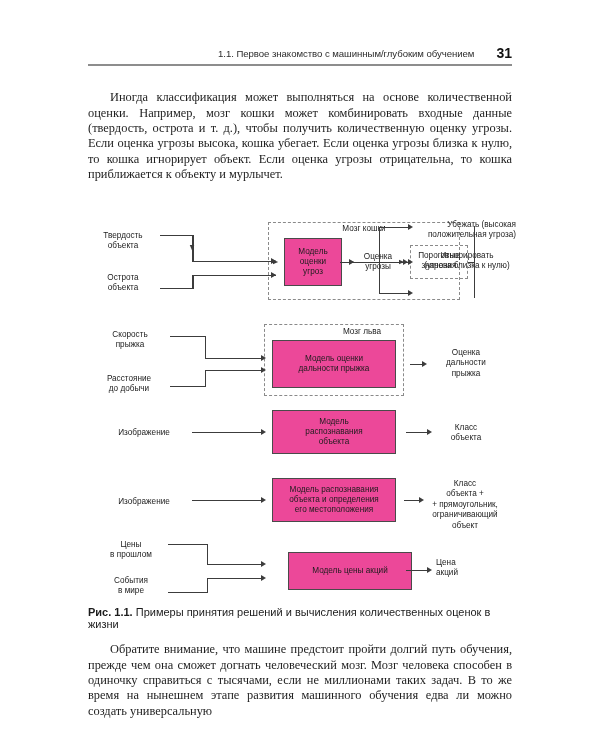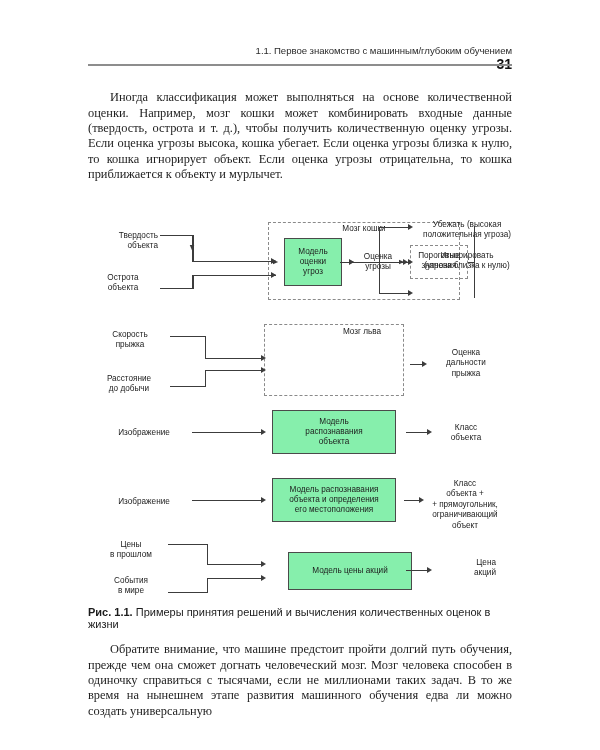--- a/index.html
+++ b/index.html
@@ -23,23 +23,22 @@
     height: 750px;
   }
 
   
   .running-head {
     position: absolute;
     left: 88px;
     top: 45px;
     width: 424px;
     display: flex;
-    align-items: flex-end;
+    align-items: center;
     justify-content: flex-end;
-    flex-direction: column;
   }
   .rh-title {
     font-family: "Liberation Sans", "DejaVu Sans", sans-serif;
     font-size: 9.6px;
     color: #2c2c2c;
     letter-spacing: -0.05px;
     white-space: nowrap;
   }
   .rh-page {
     font-family: "Liberation Sans", "DejaVu Sans", sans-serif;
@@ -88,21 +87,21 @@
     width: 424px;
     font-family: "Liberation Sans", "DejaVu Sans", sans-serif;
     font-size: 11px;
     color: #1c1c1c;
     line-height: 12px;
   }
   .fig-cap b { font-weight: bold; }
   .box {
     position: absolute;
     border: 1px solid #4a4a4a;
-    background: #86efac;
+    background: #ec4899;
     display: flex;
     align-items: center;
     justify-content: center;
     text-align: center;
     font-family: "Liberation Sans", "DejaVu Sans", sans-serif;
     font-size: 8.2px;
     line-height: 10.2px;
     color: #1c1c1c;
     box-sizing: border-box;
   }
@@ -114,21 +113,21 @@
   }
   .lbl {
     position: absolute;
     font-family: "Liberation Sans", "DejaVu Sans", sans-serif;
     font-size: 8.2px;
     line-height: 10.4px;
     color: #1c1c1c;
     text-align: center;
     white-space: pre-line;
   }
-  .lbl.right { text-align: center; }
+  .lbl.right { text-align: right; }
   .hline {
     position: absolute;
     height: 1px;
     background: #3c3c3c;
   }
   .vline {
     position: absolute;
     width: 1px;
     background: #3c3c3c;
   }
@@ -159,21 +158,21 @@
   <div class="head-rule"></div>
 
   <p class="para p1">Иногда классификация может выполняться на основе количественной оценки. Например, мозг кошки может комбинировать входные данные (твердость, острота и т. д.), чтобы получить количественную оценку угрозы. Если оценка угрозы высока, кошка убегает. Если оценка угрозы близка к нулю, то кошка игнорирует объект. Если оценка угрозы отрицательна, то кошка приближается к объекту и мурлычет.</p>
   <p class="para p3">Обратите внимание, что машине предстоит пройти долгий путь обучения, прежде чем она сможет догнать человеческий мозг. Мозг человека способен в одиночку справиться с тысячами, если не миллионами таких задач. В то же время на нынешнем этапе развития машинного обучения едва ли можно создать универсальную</p>
 
   <div class="figure">
 
     <div class="dashbox" style="left:180px; top:4px; width:192px; height:78px;"></div>
     <div class="lbl" style="left:212px; top:6px; width:128px;">Мозг кошки</div>
 
-    <div class="lbl" style="left:0px; top:13px; width:70px;text-align:right;">Твердость
+    <div class="lbl" style="left:0px; top:13px; width:70px;">Твердость
 объекта</div>
     <div class="lbl" style="left:0px; top:55px; width:70px;">Острота
 объекта</div>
 
     <div class="box" style="left:196px; top:20px; width:58px; height:48px;">
       <span style="white-space:pre-line;">Модель
 оценки
 угроз</span>
     </div>
 
@@ -190,20 +189,24 @@
 (угроза близка к нулю)</div>
 
     <div class="dashbox" style="left:176px; top:106px; width:140px; height:72px;"></div>
     <div class="lbl" style="left:192px; top:109px; width:164px;">Мозг льва</div>
 
     <div class="lbl" style="left:6px; top:112px; width:72px;">Скорость
 прыжка</div>
     <div class="lbl" style="left:0px; top:156px; width:82px;">Расстояние
 до добычи</div>
 
+    <div class="box" style="left:184px; top:122px; width:124px; height:48px;">
+      <span style="white-space:pre-line;">Модель оценки
+дальности прыжка</span>
+    </div>
 
     <div class="lbl right" style="left:346px; top:130px; width:64px; text-align:center;">Оценка
 дальности
 прыжка</div>
 
     <div class="lbl" style="left:16px; top:210px; width:80px;">Изображение</div>
 
     <div class="box" style="left:184px; top:192px; width:124px; height:44px;">
       <span style="white-space:pre-line;">Модель
 распознавания
@@ -229,21 +232,21 @@
 
     <div class="lbl" style="left:8px; top:322px; width:70px;">Цены
 в прошлом</div>
     <div class="lbl" style="left:8px; top:358px; width:70px;">События
 в мире</div>
 
     <div class="box" style="left:200px; top:334px; width:124px; height:38px;">
       <span style="white-space:pre-line;">Модель цены акций</span>
     </div>
 
-    <div class="lbl right" style="left:348px; top:340px; width:60px; text-align:right;">Цена
+    <div class="lbl right" style="left:348px; top:340px; width:60px; text-align:left;">Цена
 акций</div>
 
     <svg class="figsvg" viewBox="0 0 424 380" preserveAspectRatio="none">
       <defs>
         <marker id="ah" markerWidth="6" markerHeight="6" refX="5.4" refY="3" orient="auto" markerUnits="userSpaceOnUse">
           <path d="M0,0.6 L5.6,3 L0,5.4 z" fill="#3c3c3c"></path>
         </marker>
       </defs>
       <g stroke="#3c3c3c" stroke-width="1" fill="none" shape-rendering="crispEdges">
 

